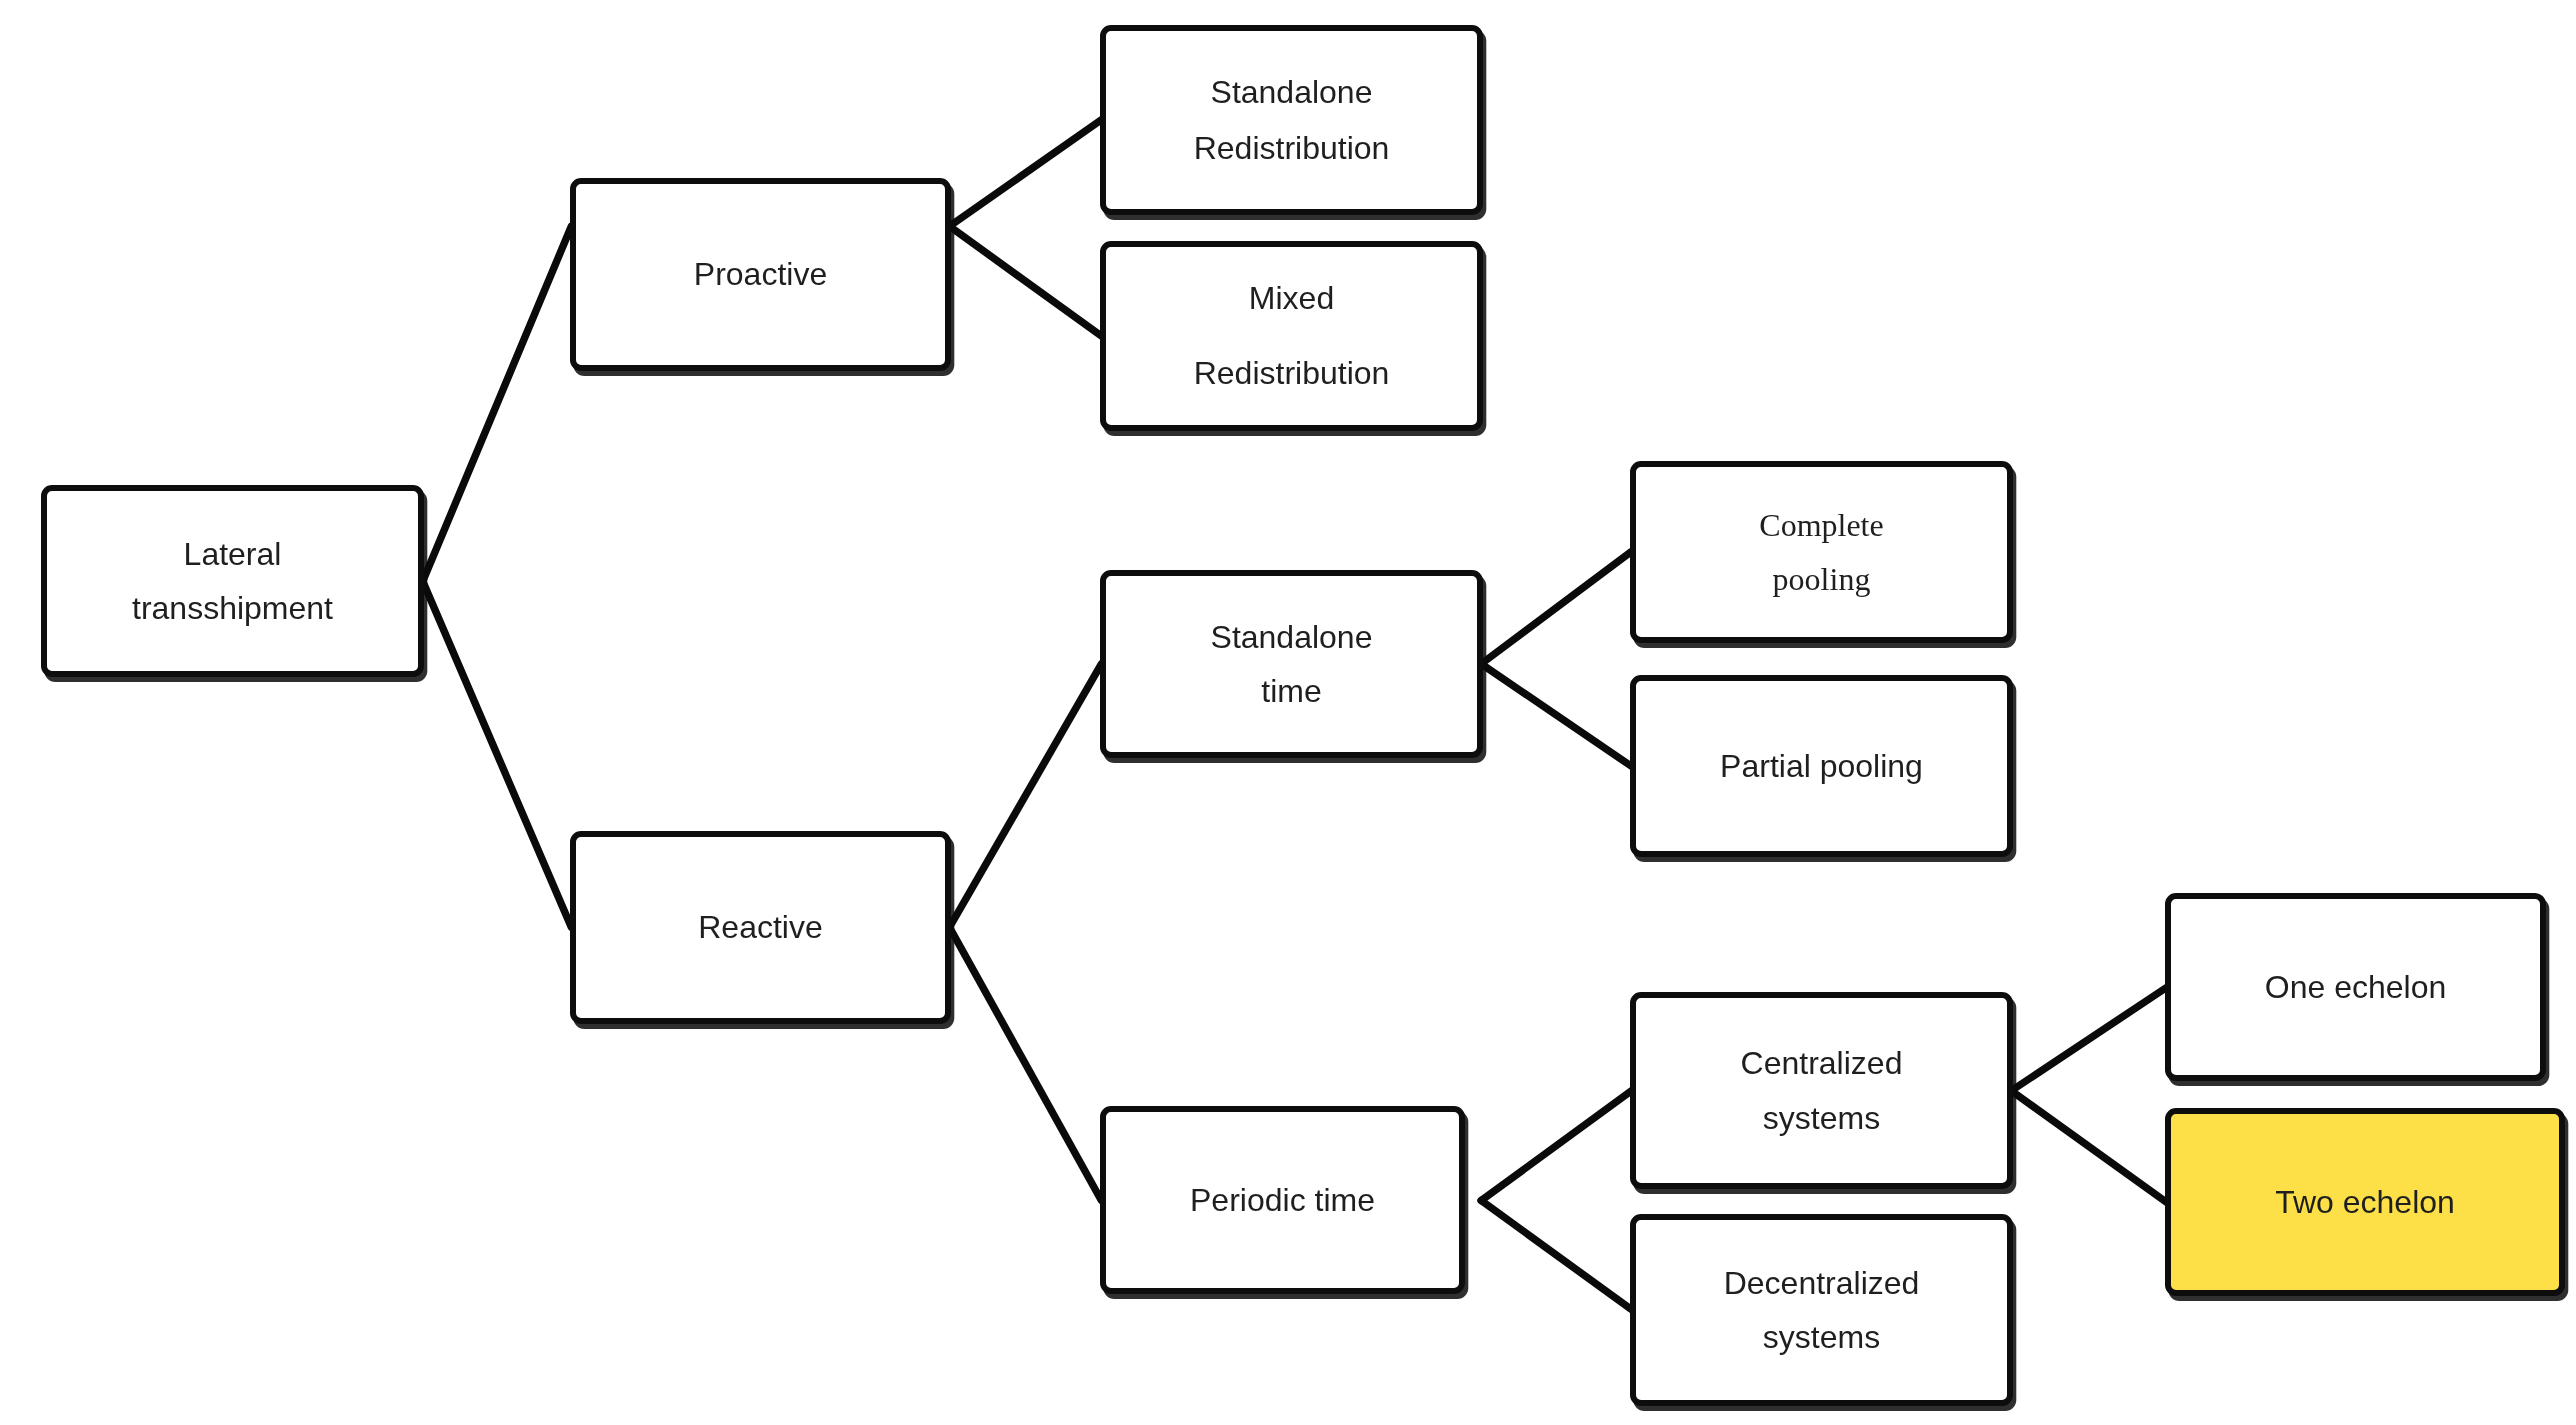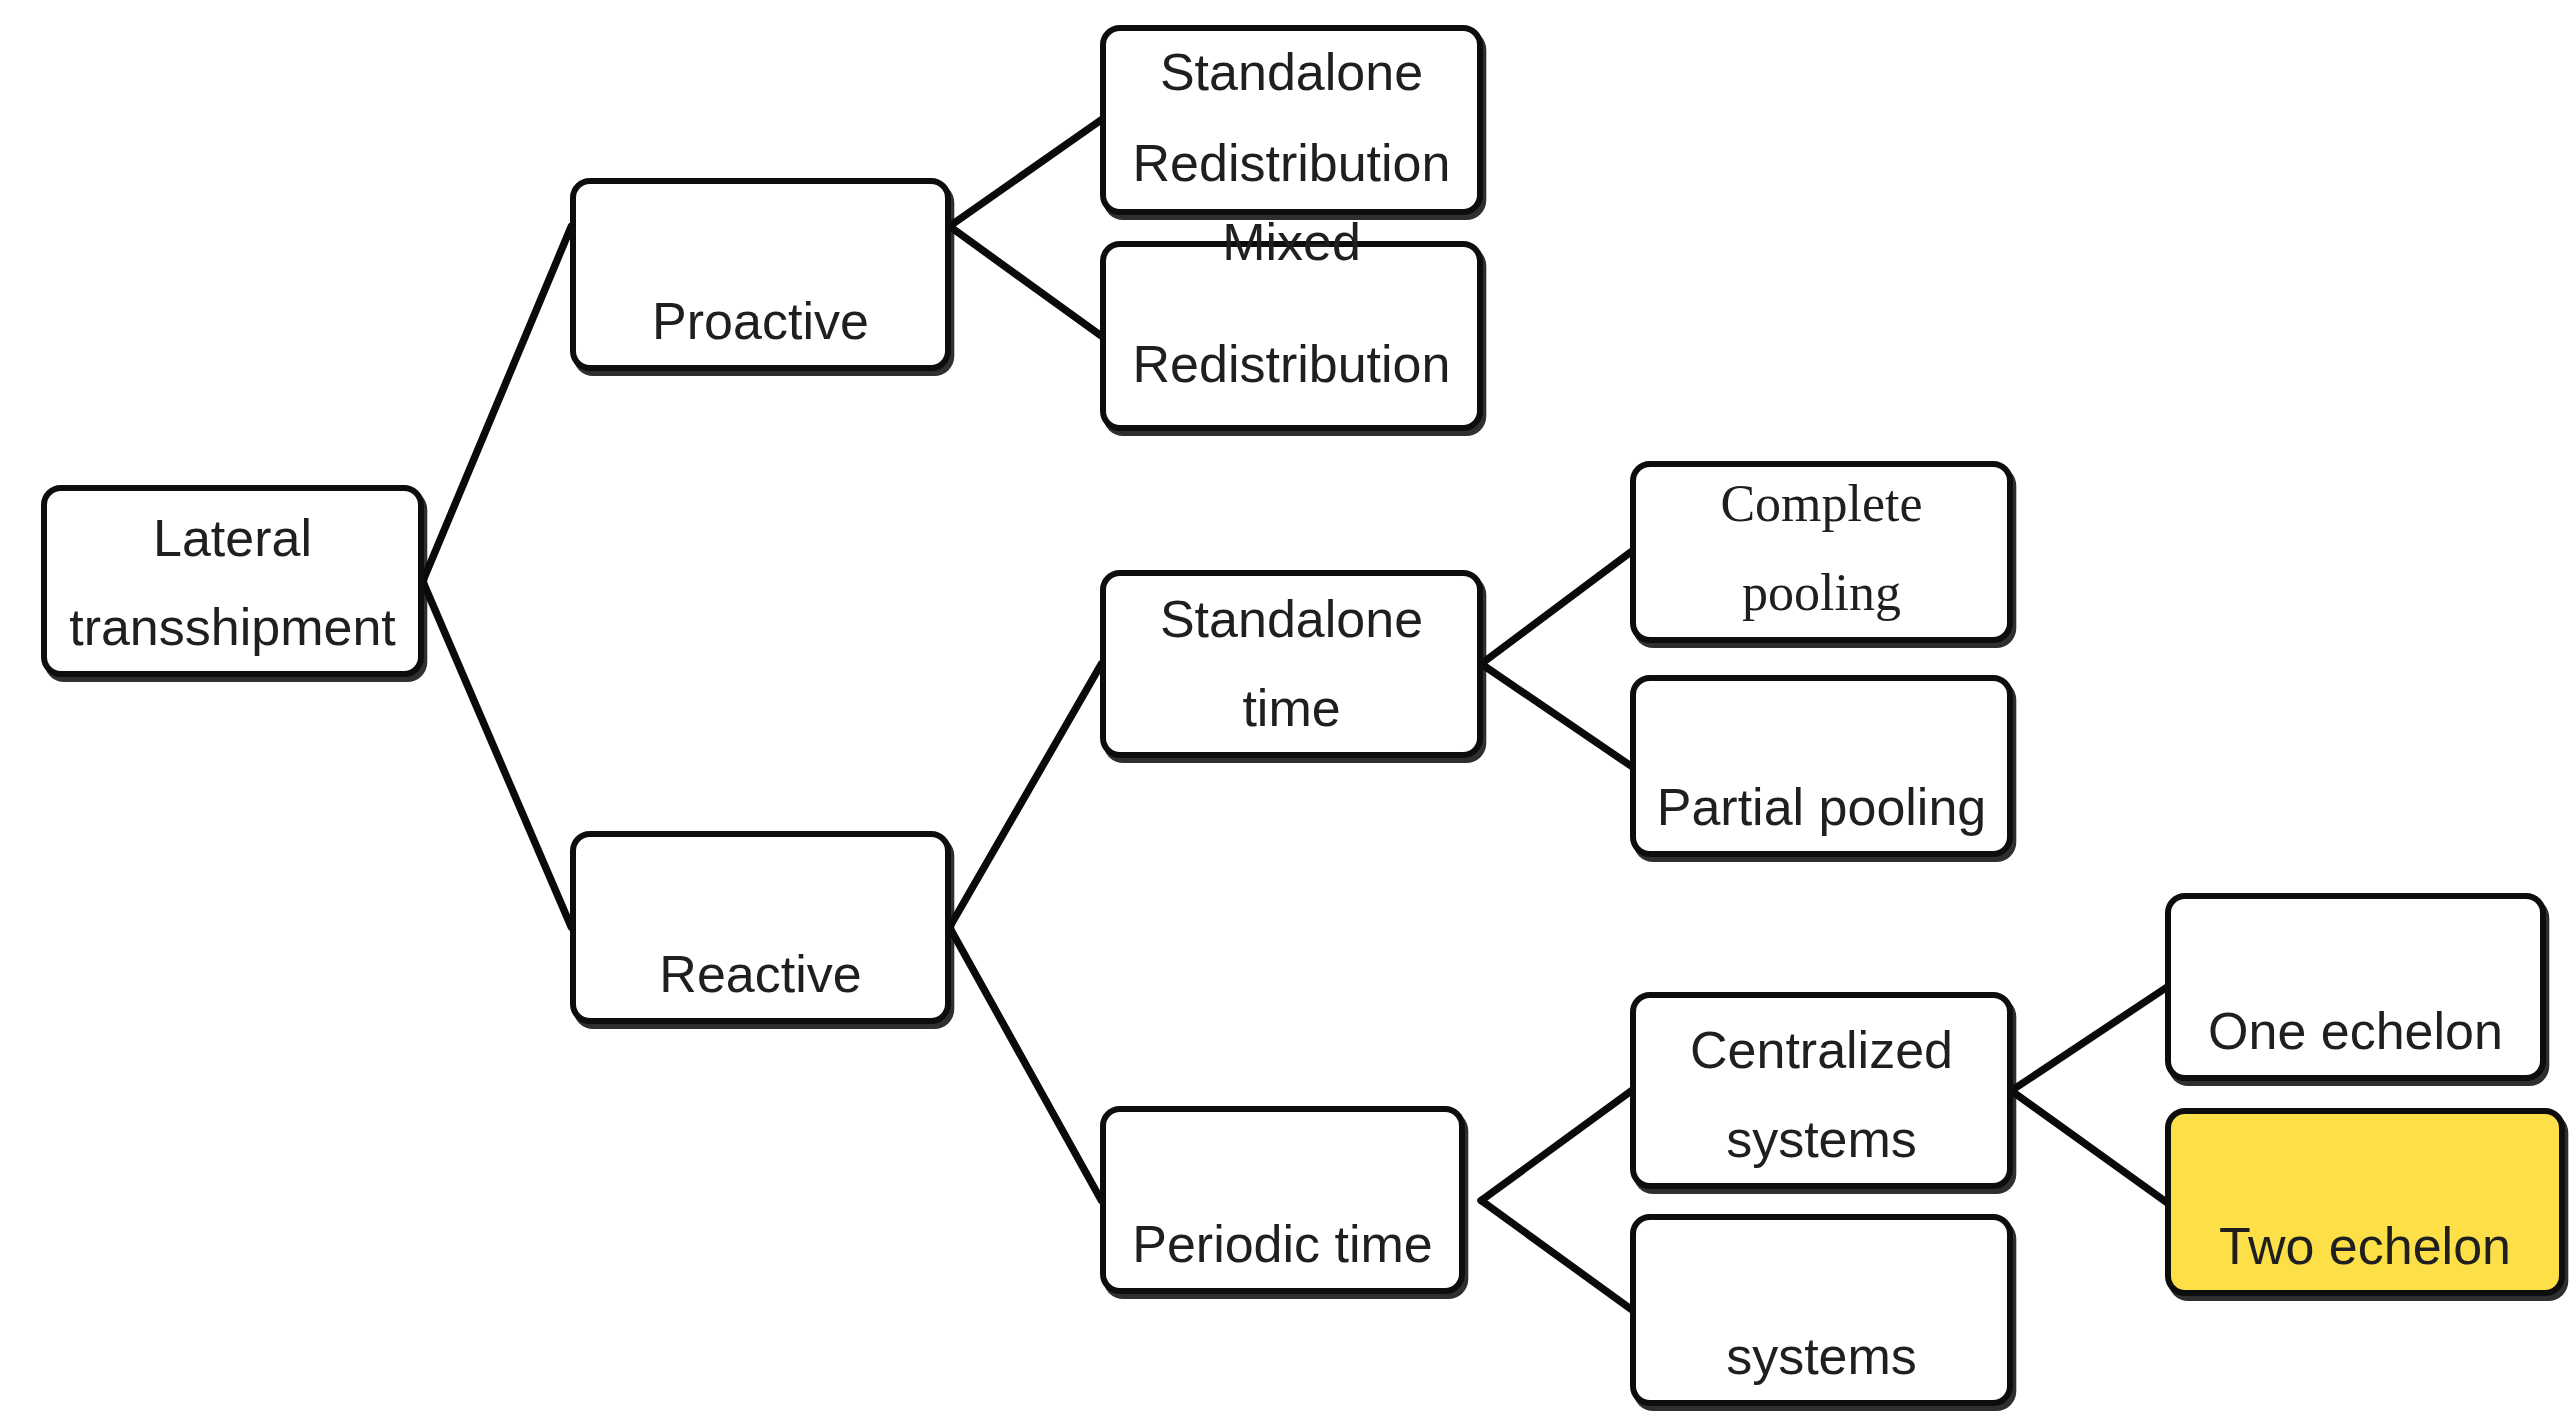--- a/index.html
+++ b/index.html
@@ -20,29 +20,29 @@
     left: 0;
     top: 0;
     z-index: 1;
   }
   .node {
     position: absolute;
     z-index: 2;
     box-sizing: border-box;
     background: #ffffff;
     border: 6.6px solid #0d0d0d;
-    border-radius: 20px;
+    border-radius: 11px;
     box-shadow: 3.3px 5px 0 rgba(10,10,10,0.85);
     display: flex;
     flex-direction: column;
     align-items: center;
-    justify-content: flex-end;
+    justify-content: center;
     text-align: center;
     color: #1f1f1f;
-    font-size: 52px;
+    font-size: 32px;
     line-height: 1.7;
     padding: 0 8.3px;
   }
   .node .line {
     display: block;
     white-space: nowrap;
   }
 </style>
 </head>
 <body>
@@ -93,20 +93,21 @@
         <span class="line">Reactive</span>
       </div>
       <div class="node" style="left: 1100px; top: 1106px; width: 365px; height: 188px; line-height: 1.7; background: rgb(255, 255, 255); border-color: rgb(13, 13, 13); color: rgb(31, 31, 31);">
         <span class="line">Periodic time</span>
       </div>
       <div class="node" style="left: 1630px; top: 992px; width: 383px; height: 197px; line-height: 1.7; background: rgb(255, 255, 255); border-color: rgb(13, 13, 13); color: rgb(31, 31, 31);">
         <span class="line">Centralized</span>
         <span class="line">systems</span>
       </div>
       <div class="node" style="left: 1630px; top: 1214px; width: 383px; height: 192px; line-height: 1.7; background: rgb(255, 255, 255); border-color: rgb(13, 13, 13); color: rgb(31, 31, 31);">
+        <span class="line">Decentralized</span>
         <span class="line">systems</span>
       </div>
       <div class="node" style="left: 2165px; top: 893px; width: 381px; height: 188px; line-height: 1.7; background: rgb(255, 255, 255); border-color: rgb(13, 13, 13); color: rgb(31, 31, 31);">
         <span class="line">One echelon</span>
       </div>
       <div class="node" style="left: 2165px; top: 1108px; width: 400px; height: 188px; line-height: 1.7; background: #fde047; border-color: rgb(13, 13, 13); color: rgb(31, 31, 31);">
         <span class="line">Two echelon</span>
       </div>
     </div>
 </div>

